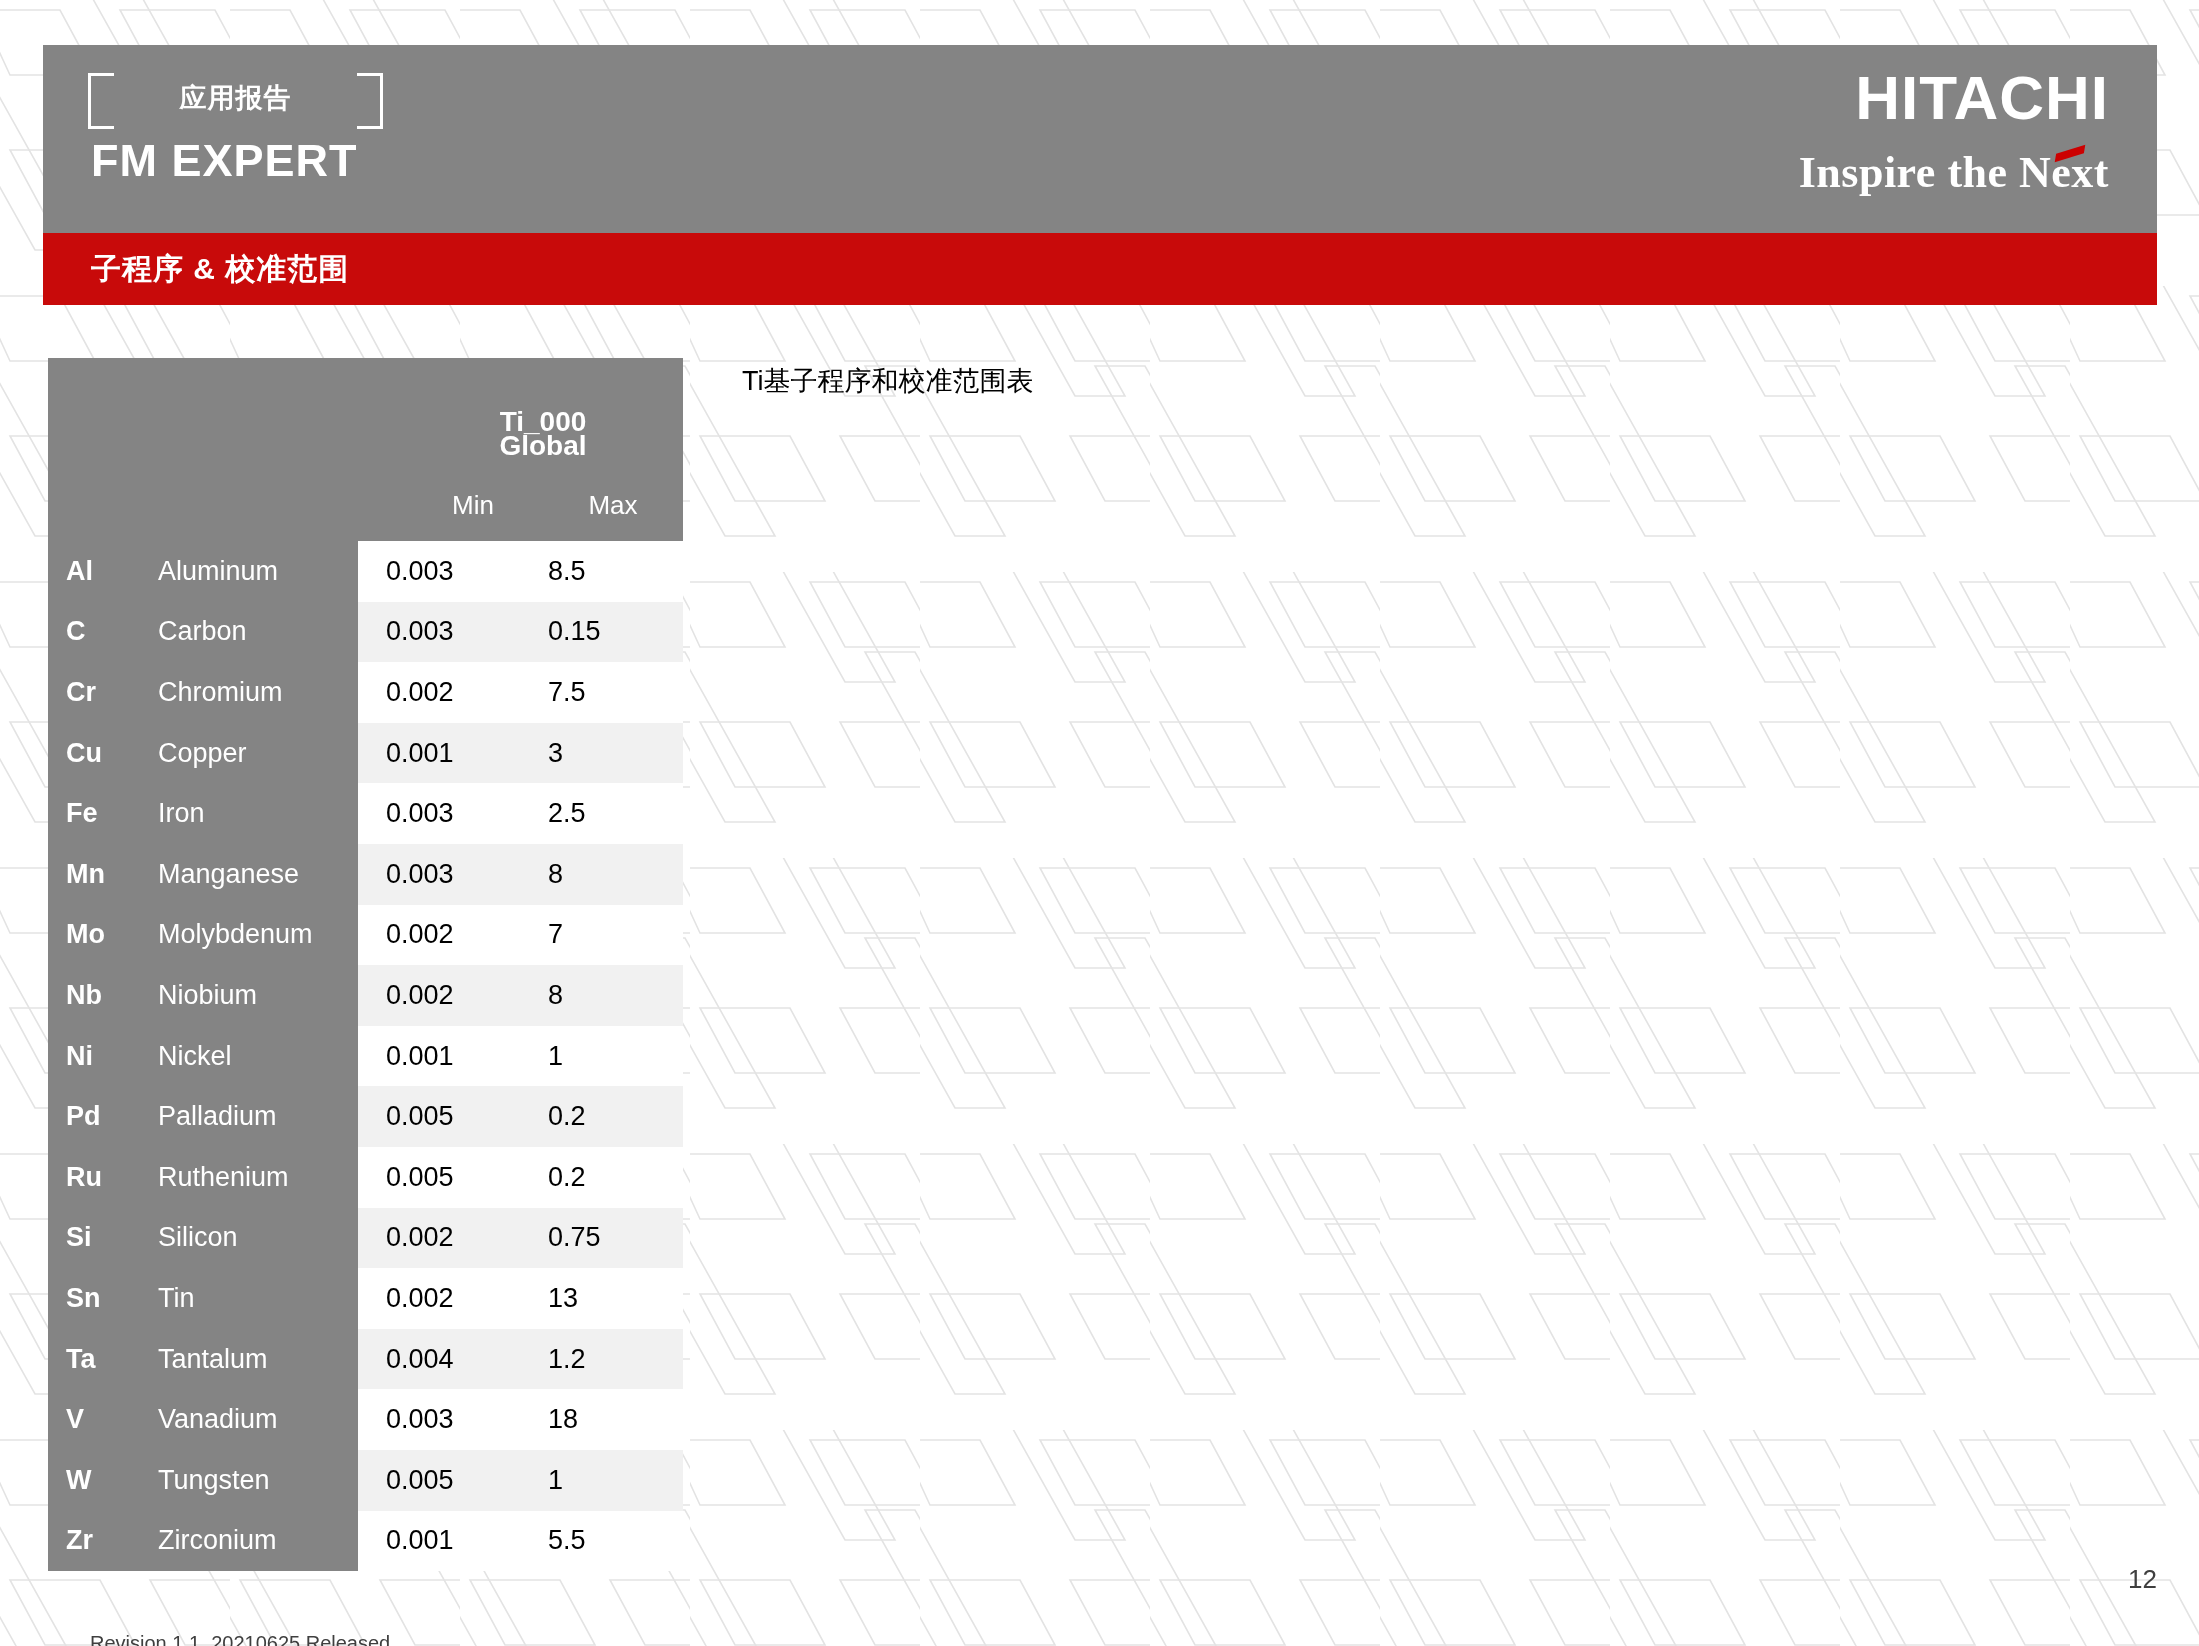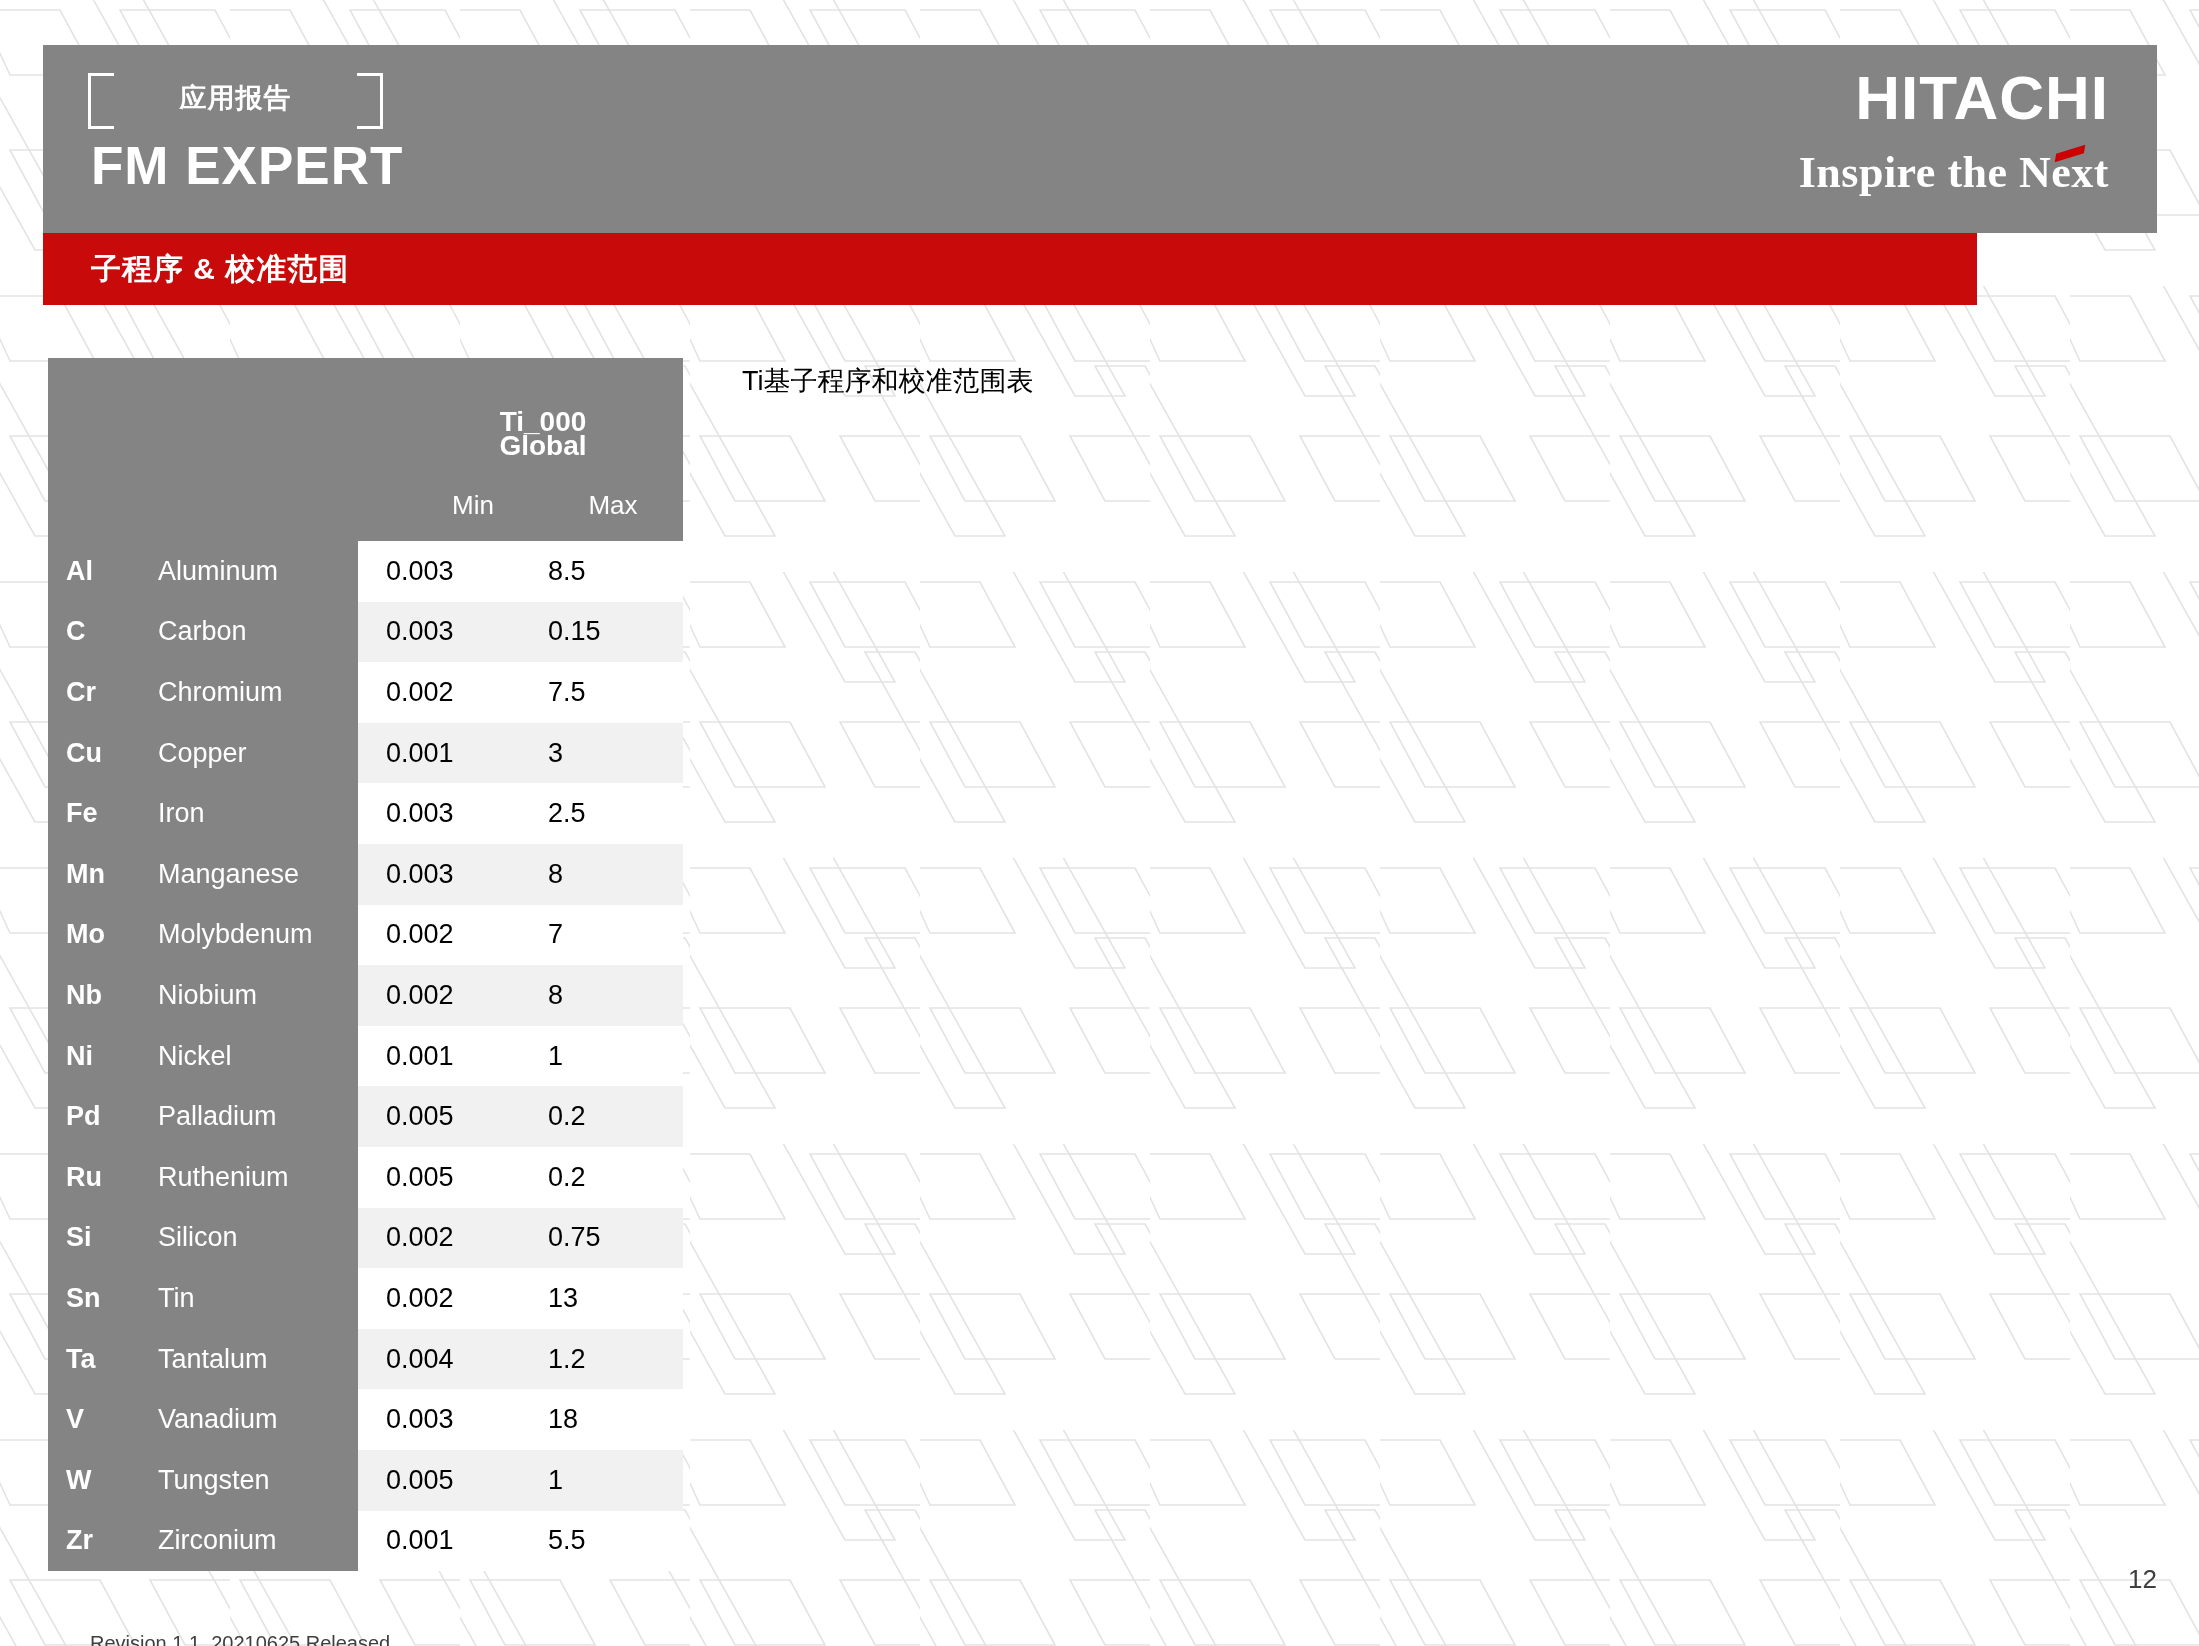--- a/index.html
+++ b/index.html
@@ -60,21 +60,21 @@
     font-size: 27px;
     font-weight: bold;
     letter-spacing: 1px;
   }
 
   #brand-title {
     position: absolute;
     left: 48px;
     top: 90px;
     color: #ffffff;
-    font-size: 53px;
+    font-size: 45px;
     font-weight: bold;
     letter-spacing: 1px;
     white-space: nowrap;
   }
 
   
   #hitachi-logo {
     position: absolute;
     right: 48px;
     top: 22px;
@@ -107,21 +107,21 @@
     height: 9px;
     background: #cc0000;
     transform: skewX(-28deg) rotate(-20deg);
   }
 
   
   #subtitle-bar {
     position: absolute;
     left: 43px;
     top: 233px;
-    width: 1934px;
+    width: 2114px;
     height: 72px;
     background: #c80a0a;
     z-index: 2;
   }
   #subtitle-text {
     position: absolute;
     left: 48px;
     top: 16px;
     color: #ffffff;
     font-size: 30px;

